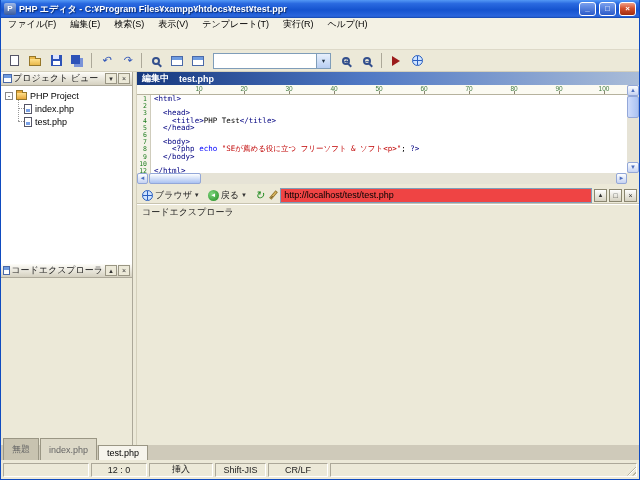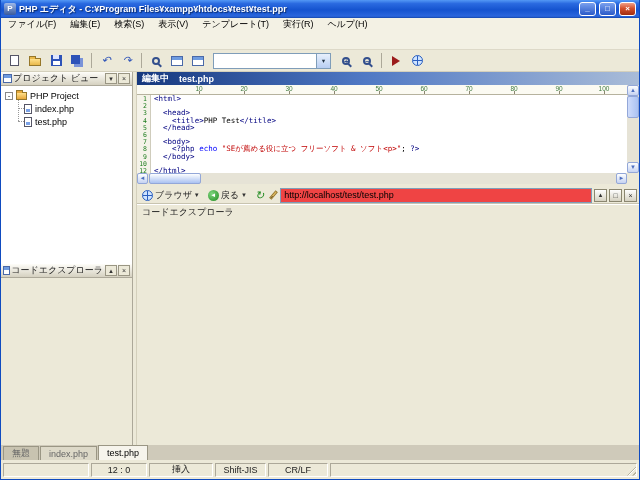--- a/index.html
+++ b/index.html
@@ -107,21 +107,21 @@
   .forum-icon::before { content:''; position:absolute; left:1px; top:0; width:5px; height:5px; border-radius:50%; background:#e8a33d; box-shadow:0 6px 0 -1px #e8a33d; }
   .forum-icon::after { content:''; position:absolute; right:1px; top:1px; width:5px; height:5px; border-radius:50%; background:#3d6fe8; box-shadow:0 6px 0 -1px #3d6fe8; }
   .pencil-icon { width:3px; height:10px; background:linear-gradient(#e8b84a 70%,#7a5a20 70%); border:1px solid #96772a; transform:rotate(40deg); margin:0 3px; }
   .urlbox { flex:1; height:15px; min-width:0; border:1px solid #7f9db9; background:#ef4444; font-size:9px; padding:0 3px; font-family:"Liberation Sans",sans-serif; }
   .mini { width:13px; height:13px; flex:none; border:1px solid #8a8670; background:linear-gradient(#fefefe,#d6d2c2); font-size:7px; display:flex; align-items:center; justify-content:center; color:#333; }
   .bcontent { flex:1; background:#fff; font-size:12px; color:#000; padding:10px 8px; overflow:hidden; }
   .bstatus { height:15px; flex:none; background:#ece9d8; border-top:1px solid #fff; box-shadow:0 -1px 0 #c8c4b0; font-size:9px; color:#222; display:flex; align-items:center; padding:0 5px; }
 
   
   .tabbar { height:15px; flex:none; background:#cfcaba; display:flex; align-items:flex-end; padding-left:2px; gap:1px; }
-  .tab { height:14px; padding:0 8px; font-size:9px; display:flex; align-items:center; border:1px solid #9a9684; border-bottom:none; background:#ddd9c8; color:#666; }
+  .tab { height:22px; padding:0 8px; font-size:9px; display:flex; align-items:center; border:1px solid #9a9684; border-bottom:none; background:#ddd9c8; color:#666; }
   .tab.first { background:#c8c3b0; }
   .tab.active { background:#f6f4ec; color:#000; height:15px; }
   .statusbar { height:19px; flex:none; background:#ece9d8; display:flex; align-items:center; gap:2px; padding:2px 2px; font-size:9px; color:#222;justify-content:space-between; }
   .sseg { height:14px; border:1px solid; border-color:#aca899 #fff #fff #aca899; display:flex; align-items:center; justify-content:center; padding:0 4px; white-space:nowrap; }
   .w1{width:86px;} .w2{width:56px;} .w3{width:64px;} .w4{width:51px;} .w5{width:60px;}
   .sfill { flex:1; height:14px; border:1px solid; border-color:#aca899 #fff #fff #aca899; display:flex; }
   .grip { width:12px; height:12px; margin-left:auto; align-self:flex-end;
     background:repeating-linear-gradient(135deg,transparent 0 2px,#b8b4a0 2px 3px,#fff 3px 4px);
     clip-path:polygon(100% 0,100% 100%,0 100%); }
 </style>

